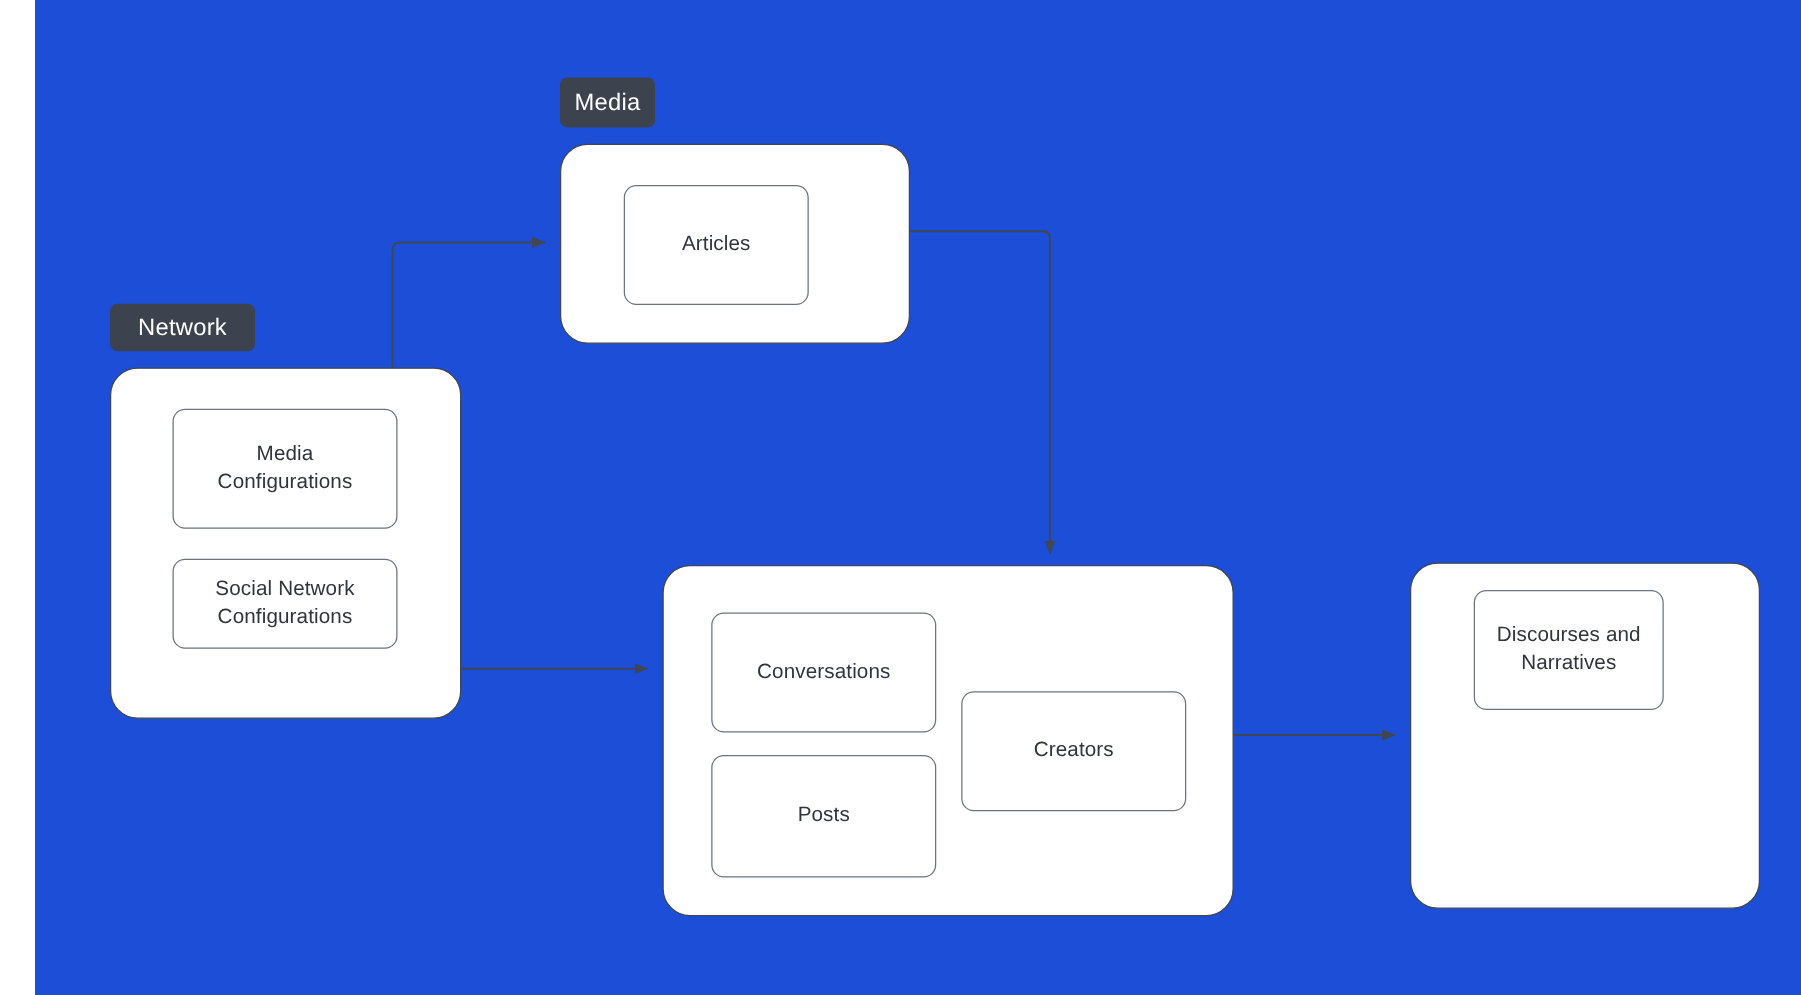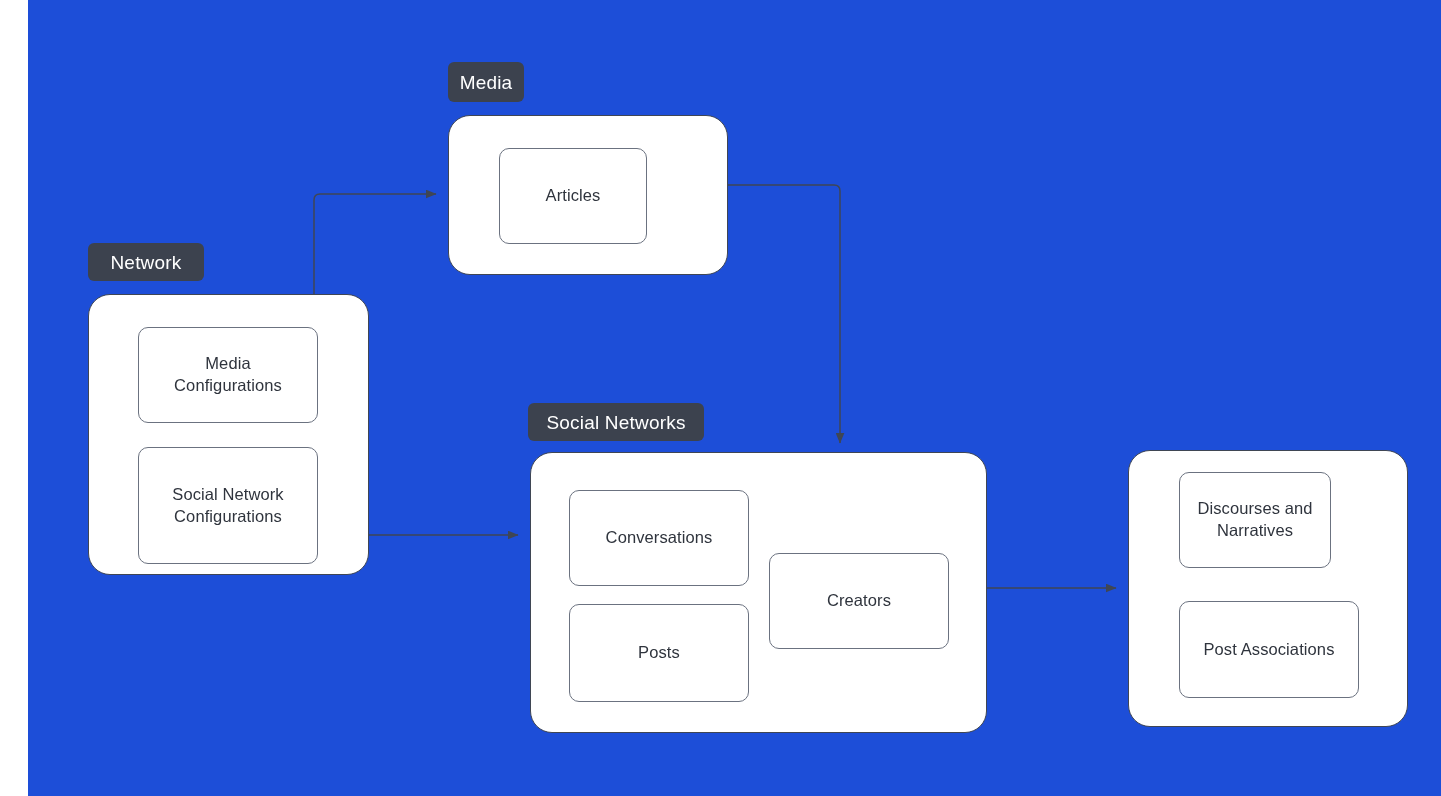--- a/index.html
+++ b/index.html
@@ -101,32 +101,30 @@
 
   <div class="group-box" style="left:420px; top:115px; width:280px; height:160px;">
     <div class="node-box" style="left:50px; top:32px; width:148px; height:96px;">Articles</div>
   </div>
 
   <div class="group-badge" style="left:60px; top:243px; width:116px; height:38px;">Network</div>
 
   <div class="group-box" style="left:60px; top:294px; width:281px; height:281px;">
     <div class="node-box" style="left:49px; top:32px; width:180px; height:96px;">Media
 Configurations</div>
-    <div class="node-box" style="left:49px; top:152px; width:180px; height:117px;">Social Network
+    <div class="node-box" style="left:49px; top:152px; width:180px; height:72px;">Social Network
 Configurations</div>
   </div>
 
-  <div class="group-badge" style="left:500px; top:403px; width:176px; height:38px;">Social Networks</div>
 
   <div class="group-box" style="left:502px; top:452px; width:457px; height:281px;text-decoration:underline;">
     <div class="node-box" style="left:38px; top:37px; width:180px; height:96px;">Conversations</div>
     <div class="node-box" style="left:38px; top:151px; width:180px; height:98px;">Posts</div>
     <div class="node-box" style="left:238px; top:100px; width:180px; height:96px;">Creators</div>
   </div>
 
 
   <div class="group-box" style="left:1100px; top:450px; width:280px; height:277px;">
     <div class="node-box" style="left:50px; top:21px; width:152px; height:96px;">Discourses and
 Narratives</div>
-    <div class="node-box" style="left:50px; top:150px; width:180px; height:97px;">Post Associations</div>
   </div>
 
 </div>
 
 </body></html>

